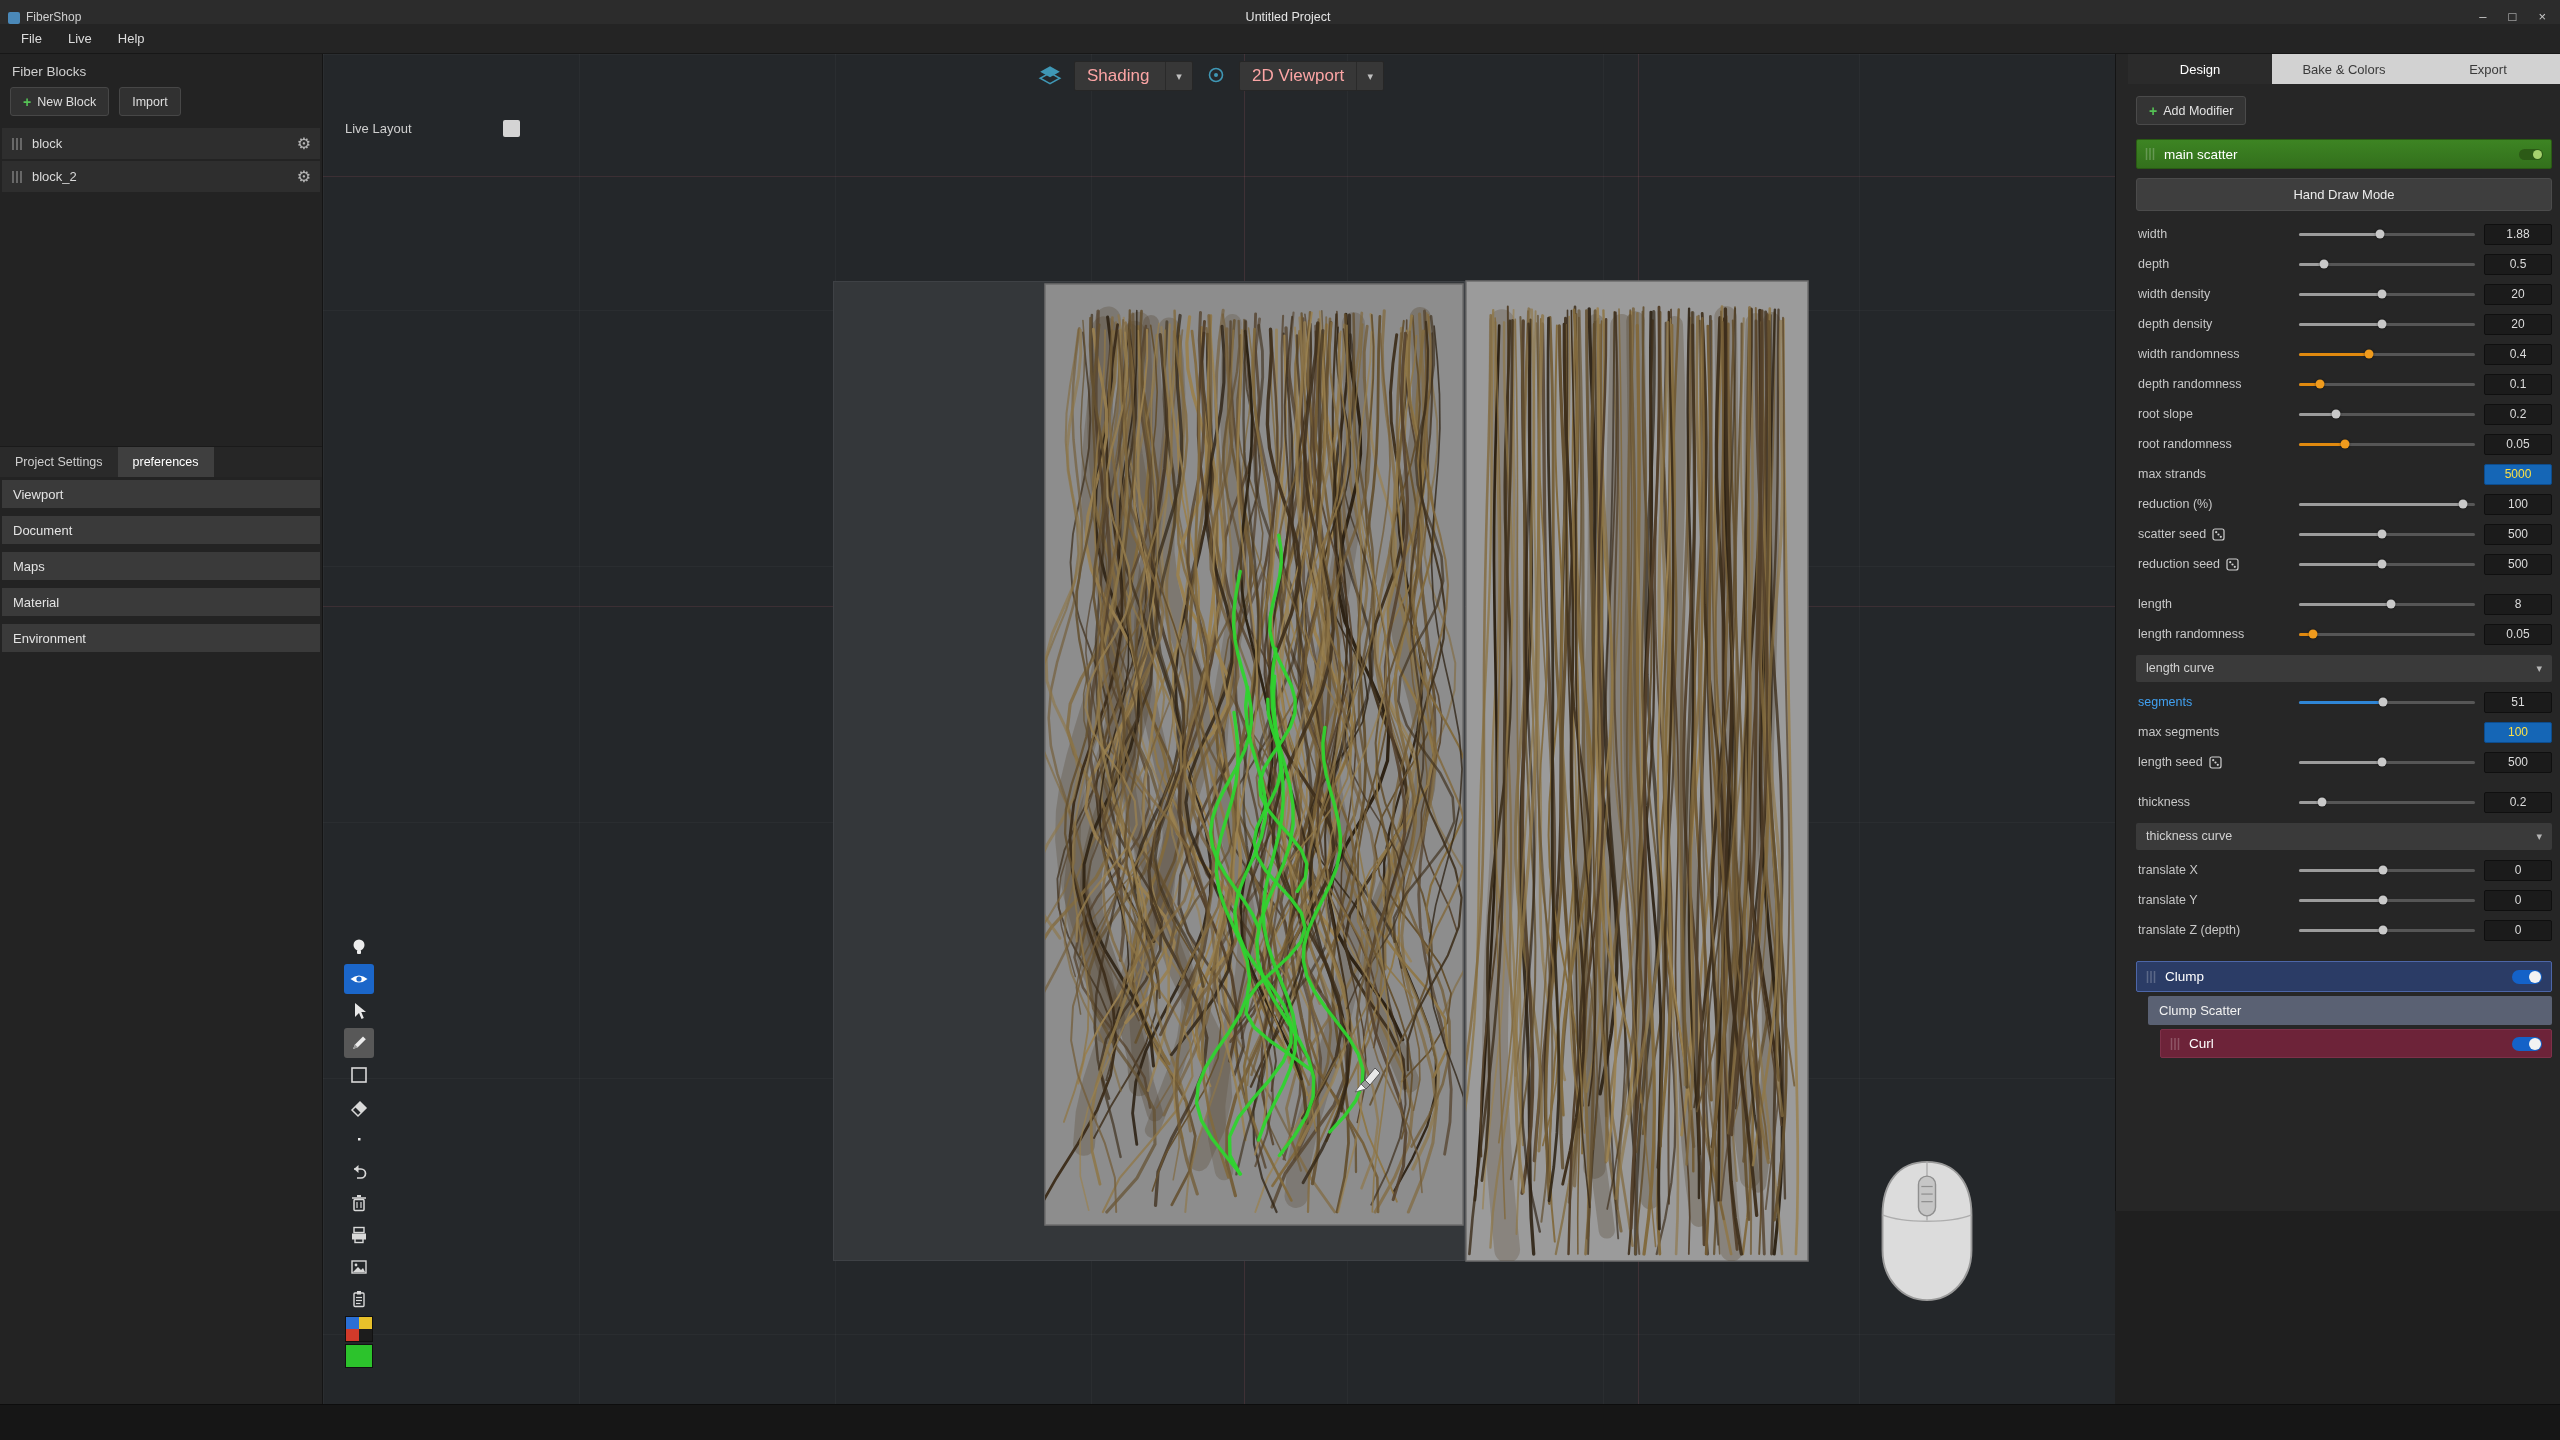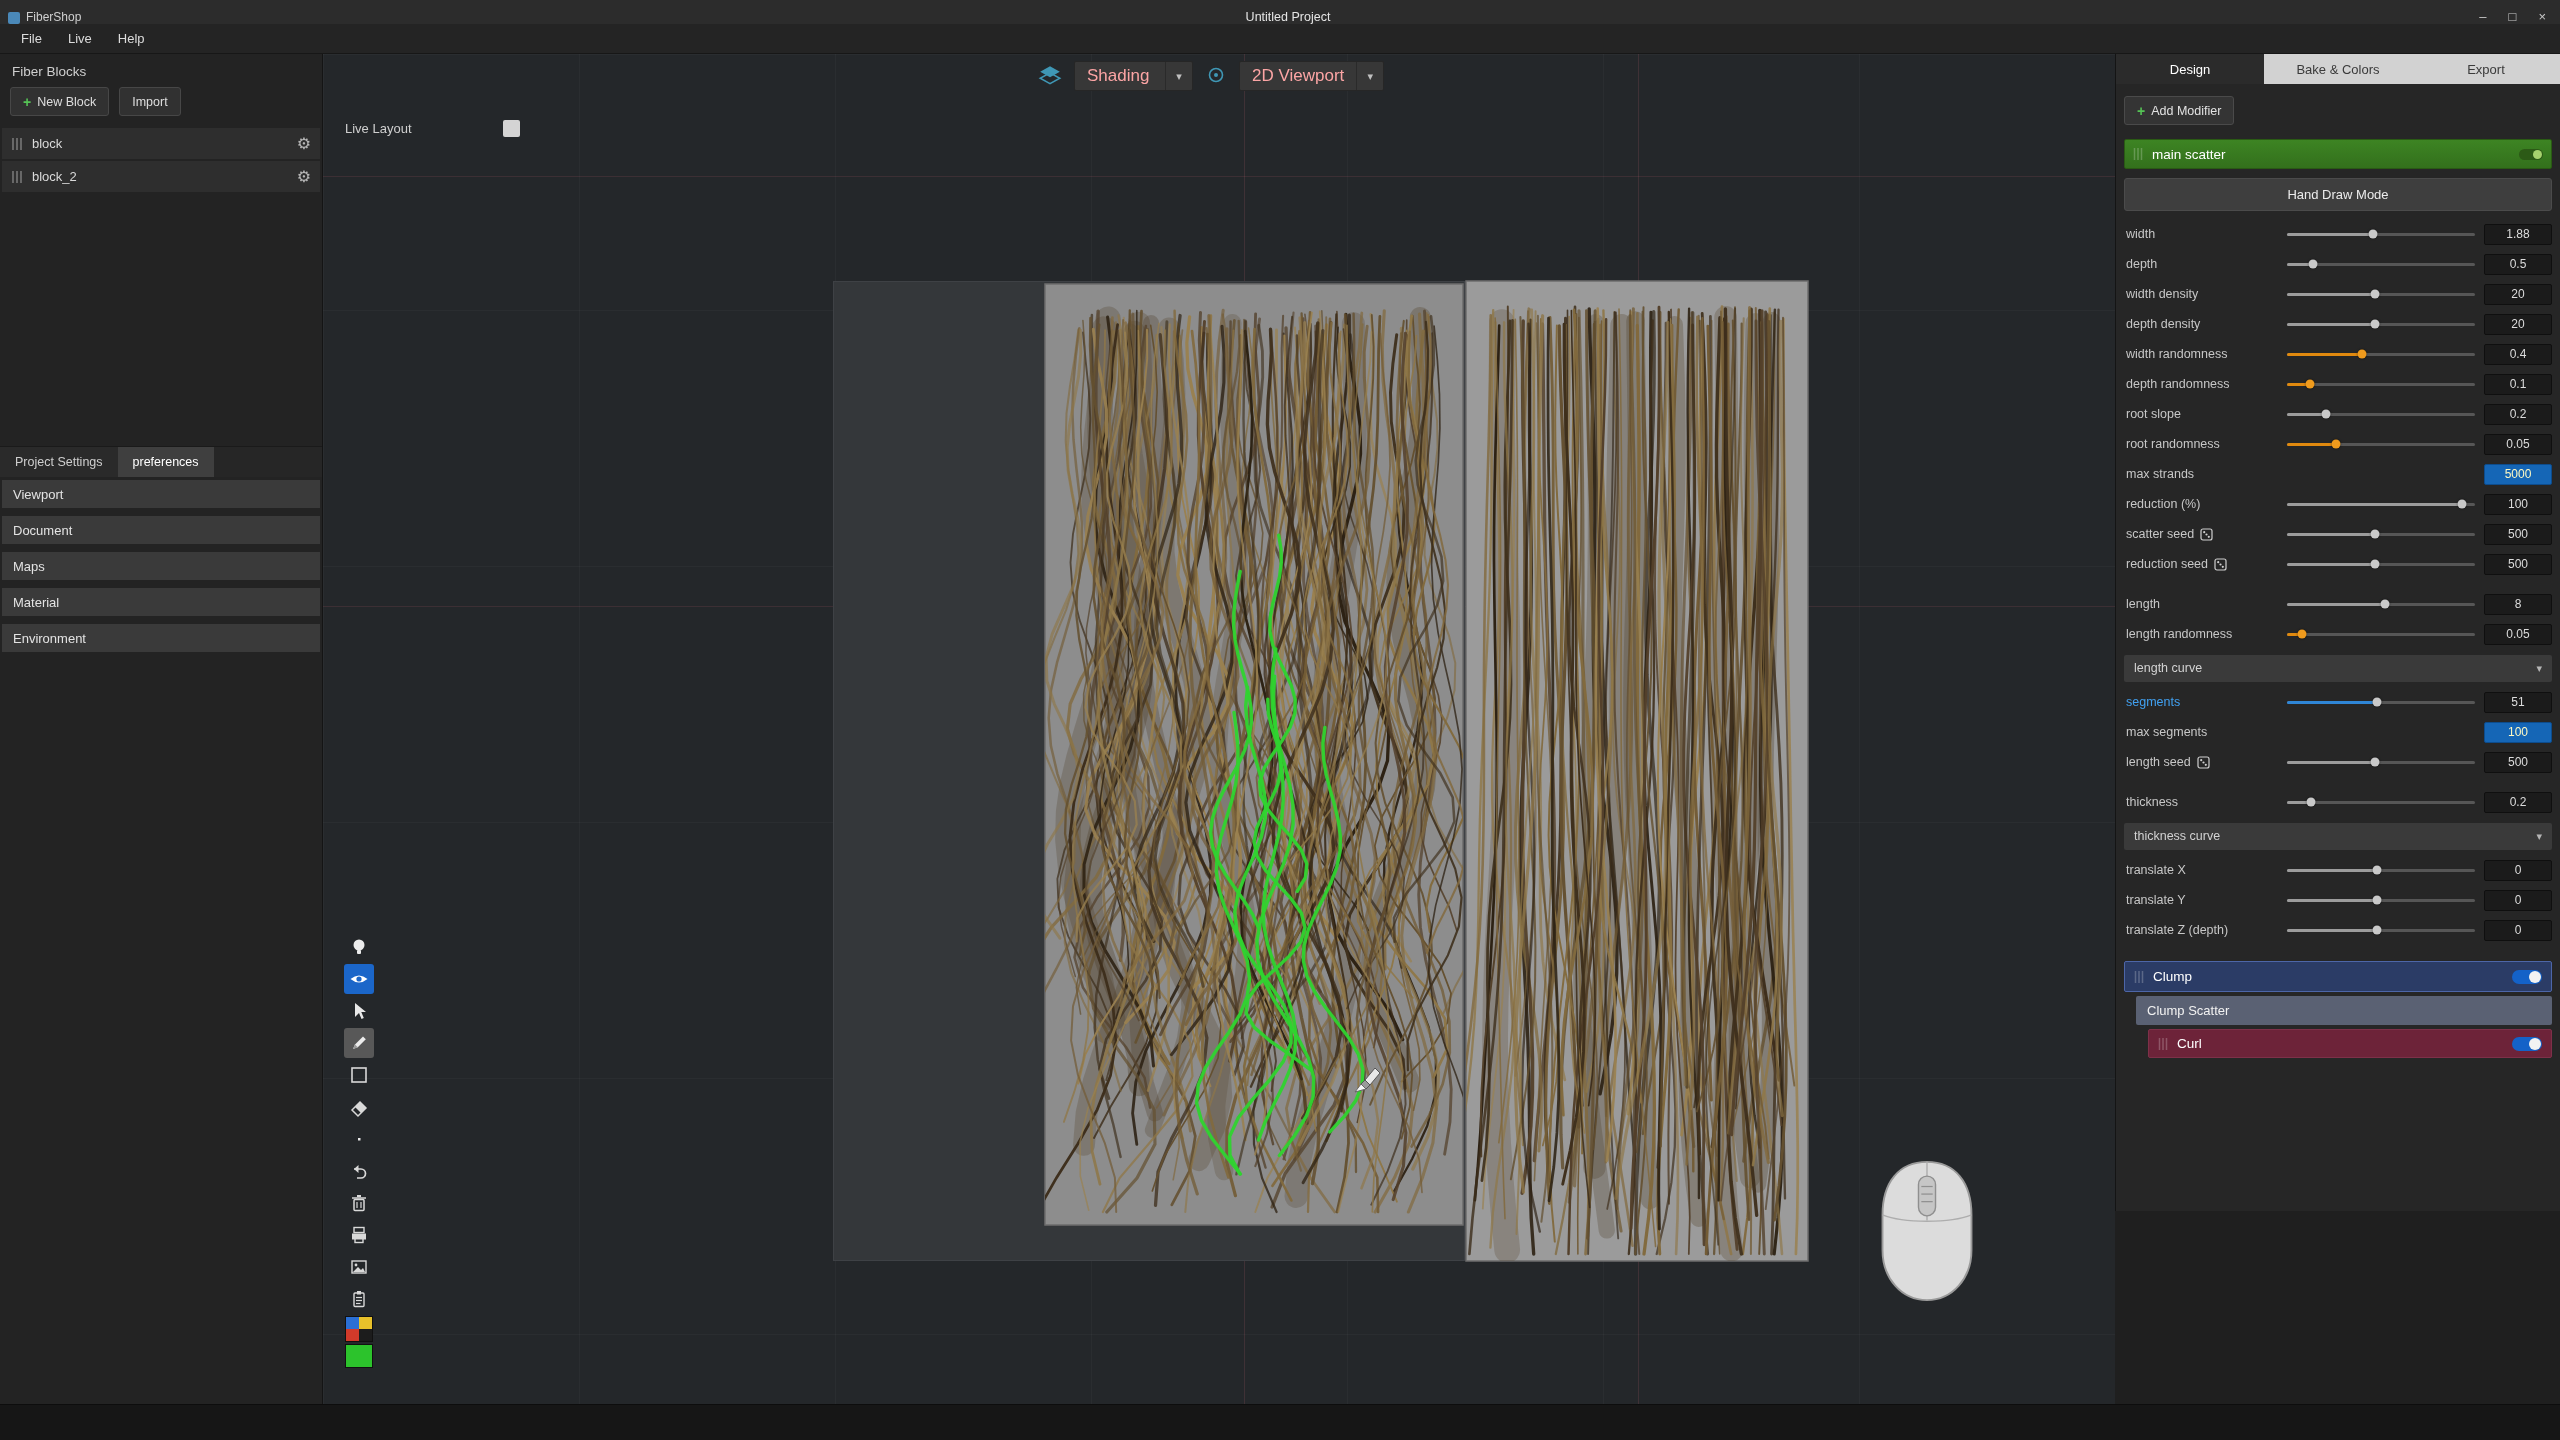--- a/index.html
+++ b/index.html
@@ -57,21 +57,21 @@
   .tool{width:30px;height:30px;display:flex;align-items:center;justify-content:center;border-radius:3px;}
   .tool.sel-blue{background:#1b66c9;}
   .tool.sel-gray{background:#585858;}
   .color-quad{width:28px;height:26px;display:grid;grid-template-columns:1fr 1fr;grid-template-rows:1fr 1fr;border:1px solid #111;box-sizing:border-box;}
   .swatch-big{width:28px;height:24px;border:1px solid #111;box-sizing:border-box;}
 
   .mouse-art{position:absolute;left:1550px;top:1106px;}
   .brush-cursor{position:absolute;left:1028px;top:1010px;}
 
   
-  .right-panel{position:absolute;left:2115px;top:54px;width:445px;height:1157px;background:#262626;border-left:1px solid #141414;box-sizing:border-box;display:flex;flex-direction:column;}
+  .right-panel{position:absolute;left:2115px;top:54px;width:445px;height:1157px;background:#262626;border-left:1px solid #141414;box-sizing:border-box;display:flex;flex-direction:column;padding-left:12px;}
   .rp-tabs{display:flex;height:30px;flex:0 0 30px;}
   .rp-tab{flex:1;display:flex;align-items:center;justify-content:center;font-size:13px;background:#d2d2d2;color:#3a3a3a;}
   .rp-tab.active{background:#2b2b2b;color:#fff;}
   .rp-body{flex:1;padding:12px 8px 0;overflow:hidden;}
   .add-mod{display:inline-flex;align-items:center;background:#343434;border:1px solid #4a4a4a;border-radius:3px;height:27px;padding:0 12px;font-size:12.5px;color:#e2e2e2;}
   .mod-header{margin-top:14px;height:30px;background:linear-gradient(#3d8423,#33701c);border:1px solid #2a5a14;border-radius:2px;display:flex;align-items:center;padding:0 8px;box-sizing:border-box;}
   .mod-title{flex:1;color:#fff;font-size:13.5px;margin-left:9px;}
   .mini-toggle{width:24px;height:11px;border-radius:6px;background:#2c5a16;position:relative;}
   .mini-toggle::after{content:"";position:absolute;right:1px;top:1px;width:9px;height:9px;border-radius:50%;background:#a6d16e;}
   .hand-draw{margin-top:9px;height:31px;background:#3e3e3e;border:1px solid #4b4b4b;border-radius:3px;display:flex;align-items:center;justify-content:center;color:#ececec;font-size:13px;}
@@ -79,21 +79,21 @@
   .prow{display:flex;align-items:center;height:30px;}
   .prow.gap{margin-top:10px;}
   .prow.drow{height:28px;margin:5px 0;}
   .plabel{flex:0 0 152px;font-size:12.5px;color:#c7c7c7;display:flex;align-items:center;gap:6px;padding-left:2px;white-space:nowrap;}
   .plabel.blue{color:#41a0f0;}
   .ptrack-wrap{flex:1;position:relative;height:100%;margin:0 9px;}
   .ptrack{position:absolute;left:0;right:0;top:50%;height:3px;margin-top:-1.5px;background:#565656;border-radius:2px;}
   .pfill{position:absolute;top:50%;height:3px;margin-top:-1.5px;border-radius:2px;left:0;}
   .phandle{position:absolute;top:50%;width:9px;height:9px;border-radius:50%;transform:translate(-50%,-50%);box-shadow:0 0 2px rgba(0,0,0,.7);}
   .pvalue{flex:0 0 68px;height:21px;background:#1b1b1b;border:1px solid #0f0f0f;border-radius:2px;display:flex;align-items:center;justify-content:center;font-size:12px;color:#dcdcdc;box-sizing:border-box;}
-  .pvalue.blue{background:#1566b6;border-color:#0d4c8c;color:#fef9c3;}
+  .pvalue.blue{background:#1566b6;border-color:#0d4c8c;color:#fde047;}
   .pdrop{flex:1;height:27px;background:#3a3a3a;border-radius:2px;display:flex;align-items:center;padding:0 10px;box-sizing:border-box;}
   .pdrop-label{font-size:12.5px;color:#d2d2d2;}
   .pdrop-chev{margin-left:auto;color:#b5b5b5;font-size:11px;}
   .clump-hdr{margin-top:16px;height:31px;background:#2b3c66;border:1px solid #4d66a8;border-radius:2px;display:flex;align-items:center;padding:0 9px;box-sizing:border-box;}
   .sec-title{color:#fff;font-size:13.5px;margin-left:9px;}
   .toggle{width:30px;height:14px;border-radius:7px;background:#1462c8;position:relative;margin-left:auto;}
   .toggle::after{content:"";position:absolute;right:1px;top:1px;width:12px;height:12px;border-radius:50%;background:#f2f2f2;}
   .clump-scatter{margin:4px 0 0 12px;height:29px;background:#5a6173;border-radius:2px;display:flex;align-items:center;padding:0 11px;color:#f2f2f2;font-size:13px;}
   .curl-hdr{margin:4px 0 0 24px;height:29px;background:#6d2339;border:1px solid #7e3049;border-radius:2px;display:flex;align-items:center;padding:0 9px;box-sizing:border-box;}
 

